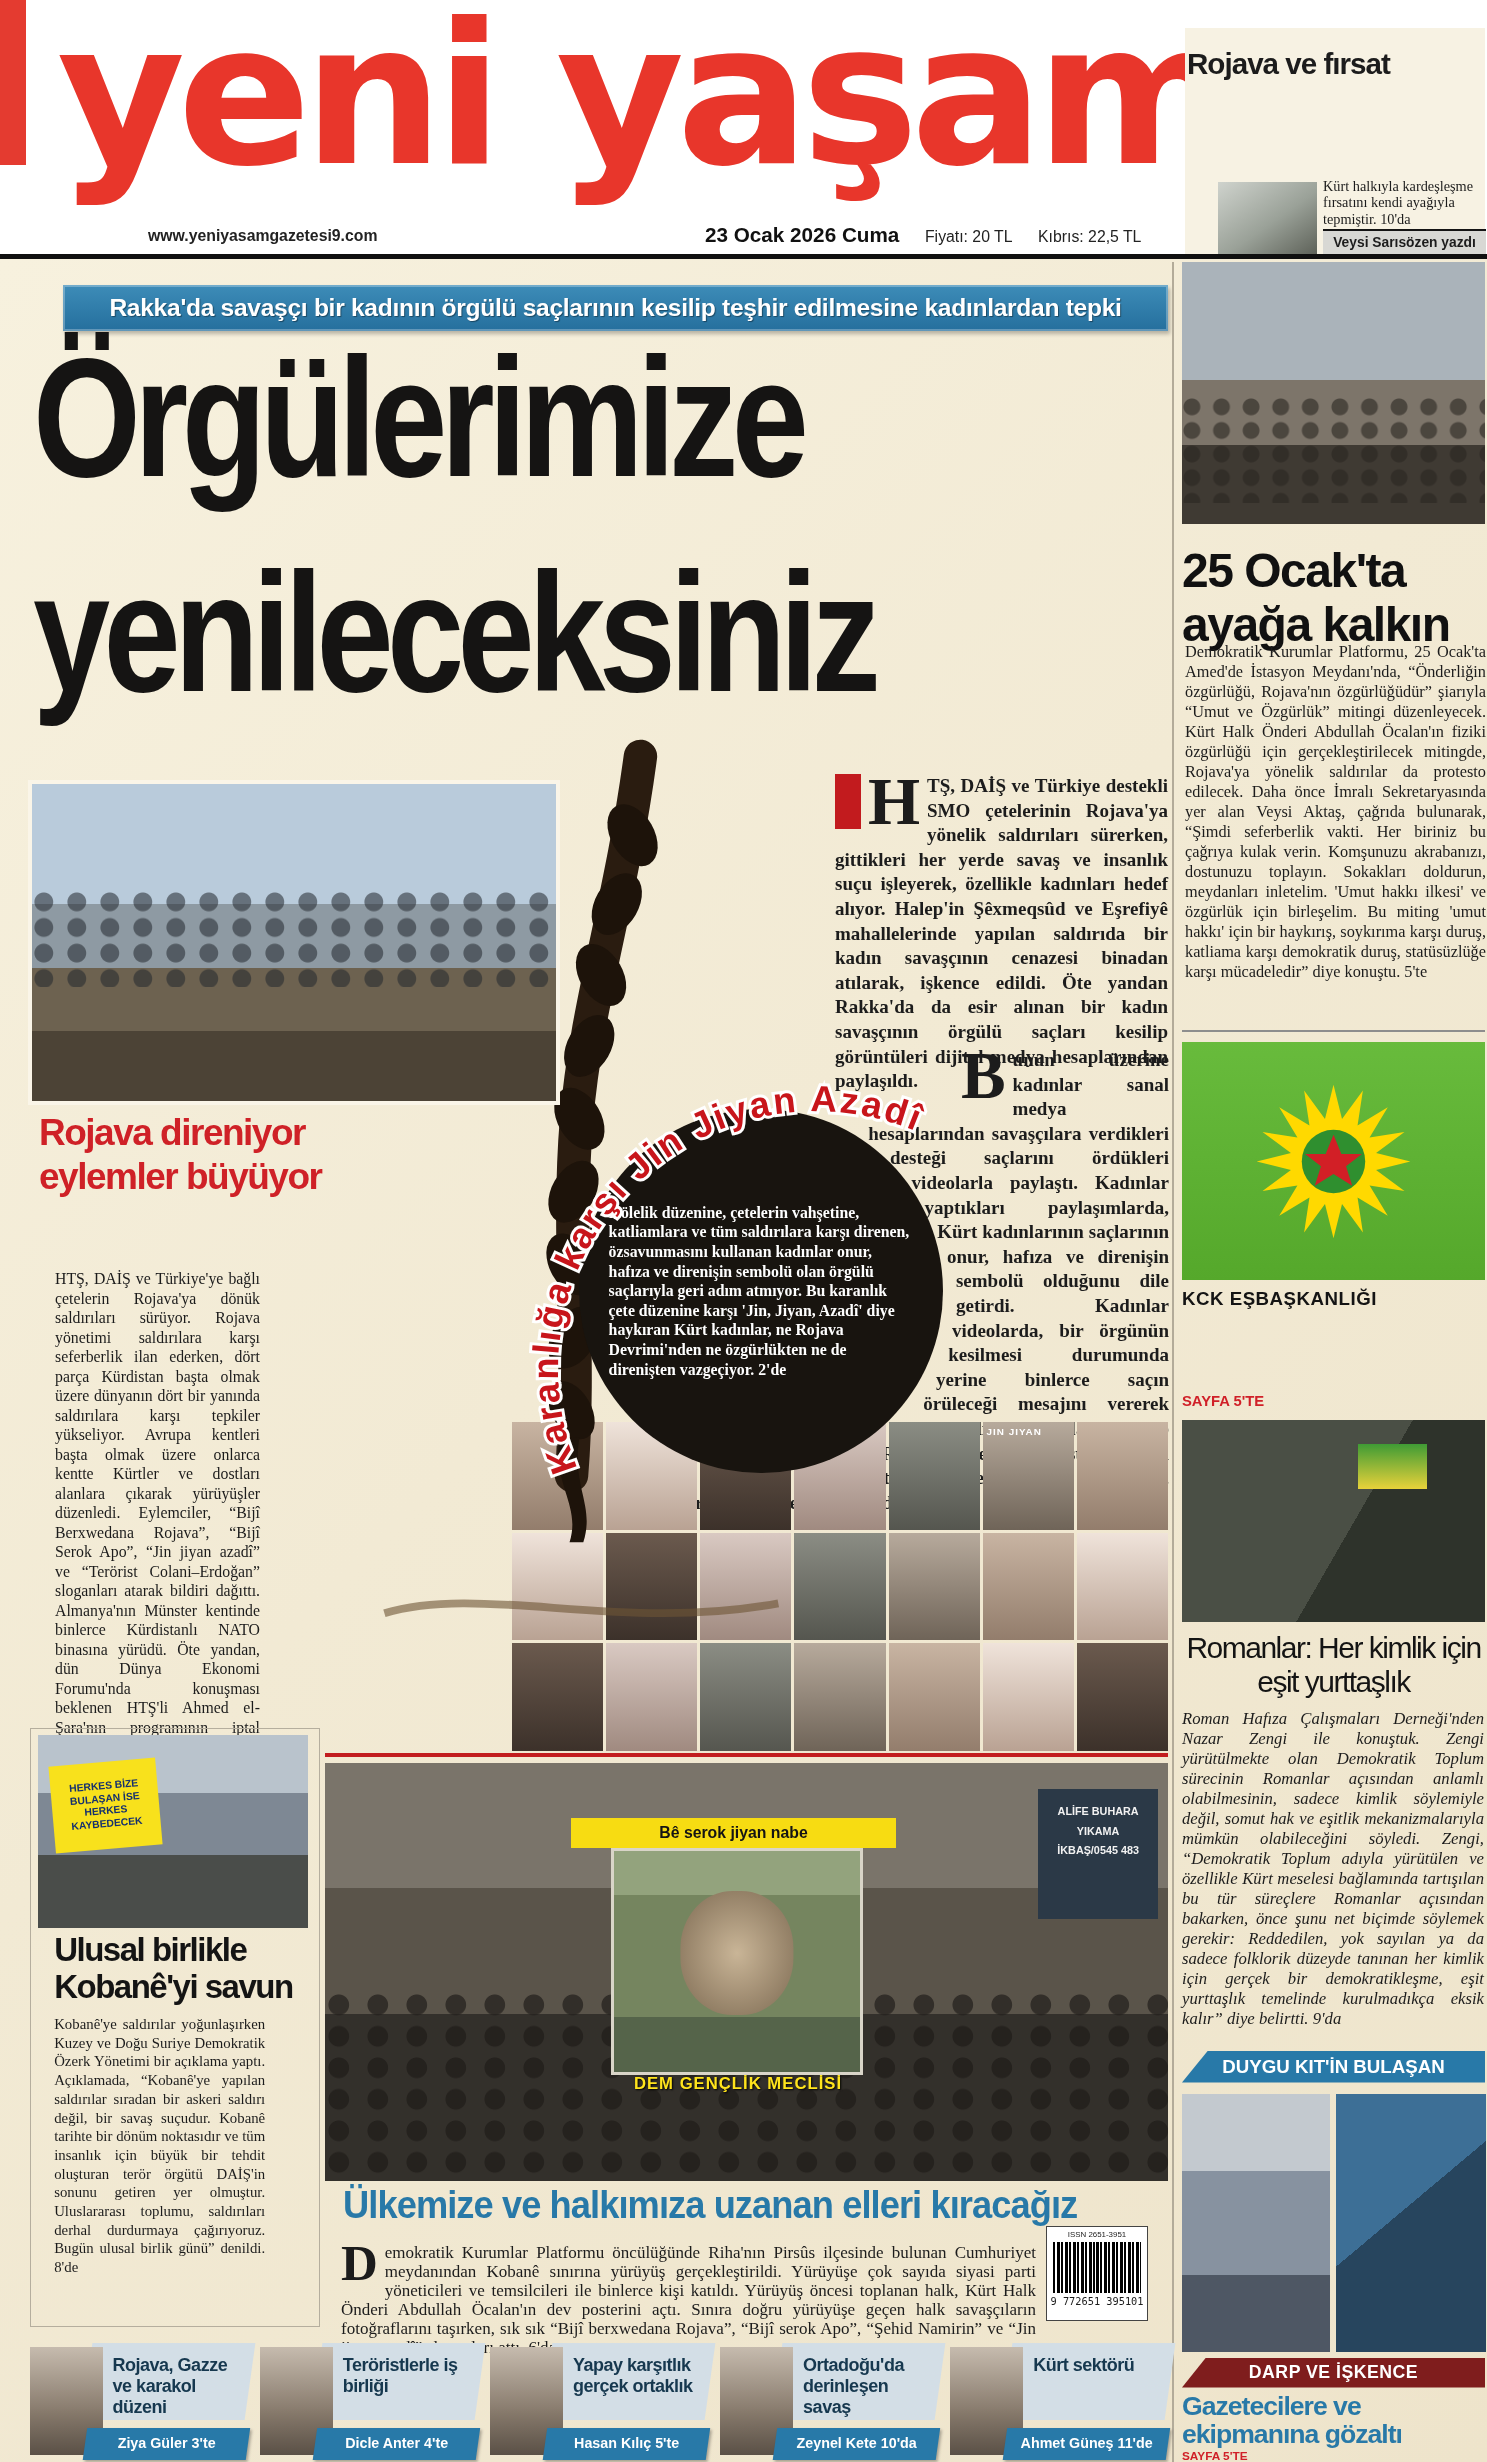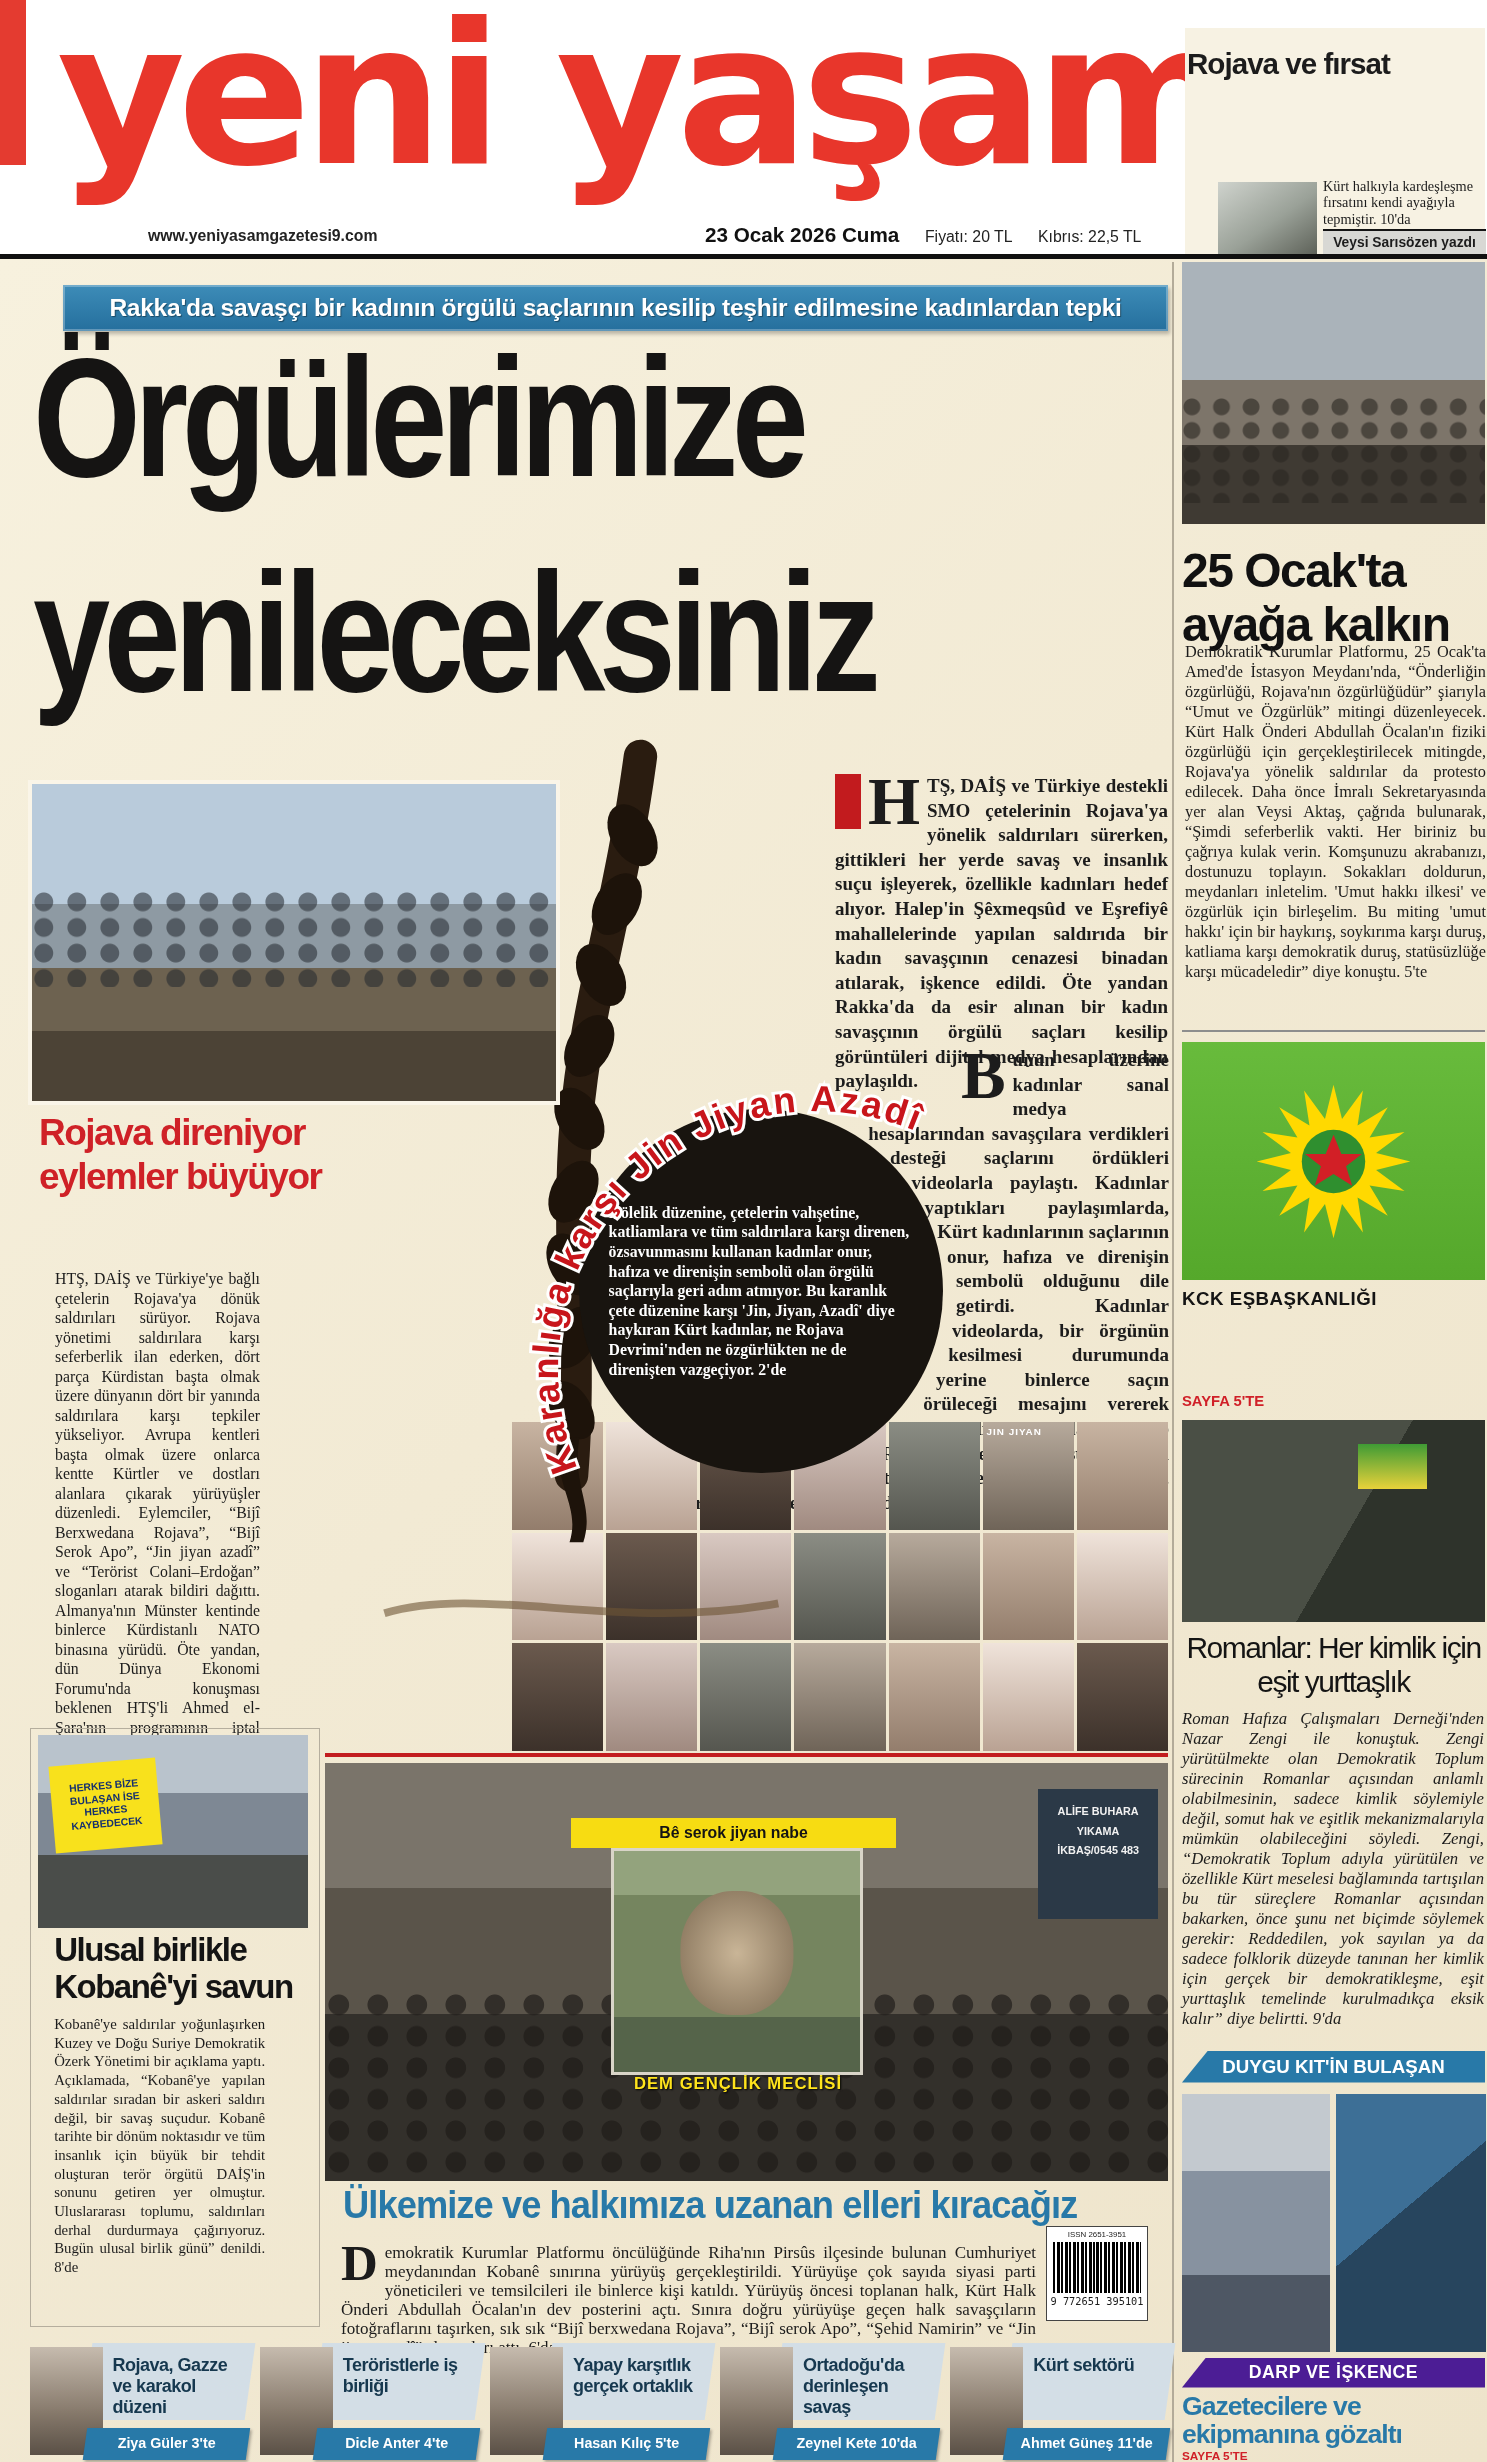--- a/index.html
+++ b/index.html
@@ -133,21 +133,21 @@
             letter-spacing:-1px;}
   .sayfa{color:#d02028;font-family:"Liberation Sans",sans-serif;font-weight:bold;font-size:14.8px;}
   .romanhead{left:1182px;top:1631px;width:303px;text-align:center;color:#141414;
              font-family:"Liberation Sans",sans-serif;font-weight:400;font-size:30px;
              letter-spacing:-1.5px;line-height:1.14;}
   .romanbody{left:1182px;top:1709px;width:302px;font-style:italic;font-size:16.7px;
              line-height:20px;text-align:justify;}
   .ribbon{left:1182px;width:303px;height:31.5px;background:#2879a8;color:#fff;display:flex;
           align-items:center;justify-content:center;font-family:"Liberation Sans",sans-serif;
           font-weight:bold;font-size:18.7px;clip-path:polygon(25.6px 0,100% 0,100% 100%,0 100%);}
-  .ribbon-dark{left:1182px;width:303px;height:29.6px;background:#4c1d95;color:#fff;display:flex;
+  .ribbon-dark{left:1182px;width:303px;height:29.6px;background:#7f1d1d;color:#fff;display:flex;
           align-items:center;justify-content:center;font-family:"Liberation Sans",sans-serif;
           font-weight:bold;font-size:17.7px;letter-spacing:0.5px;
           clip-path:polygon(23.6px 0,100% 0,100% 100%,0 100%);}
   .vdiv{left:1172px;top:262px;width:2px;height:2201px;background:#b3ab99;}
   
   .bstory-h{left:343px;top:2183px;font-size:39px;transform:scaleX(.93);transform-origin:left top;
             white-space:nowrap;}
   .bstory-p{left:341px;top:2226px;width:695px;font-size:17px;line-height:19px;
             text-align:justify;font-weight:normal;}
   .bstory-p .dc{font-size:51px;line-height:41px;}

